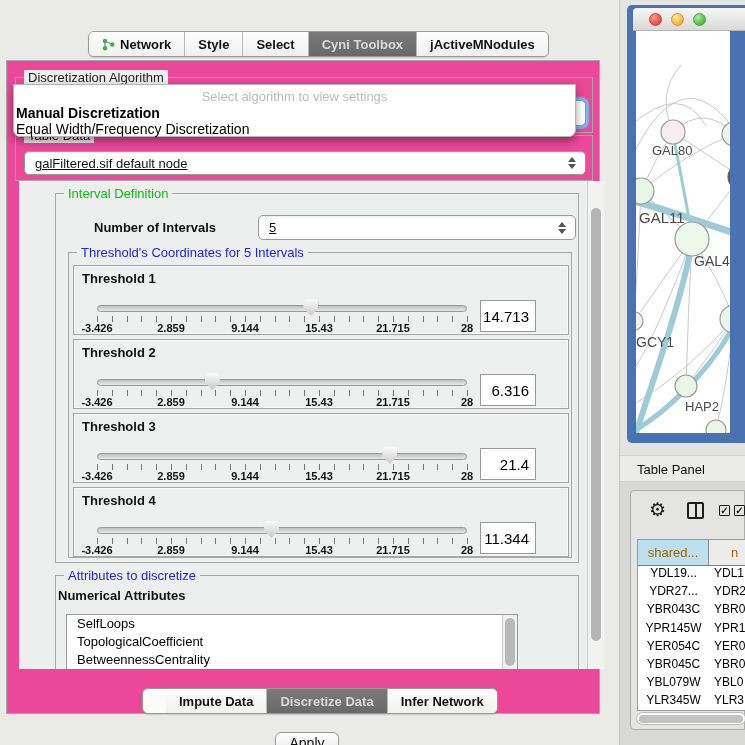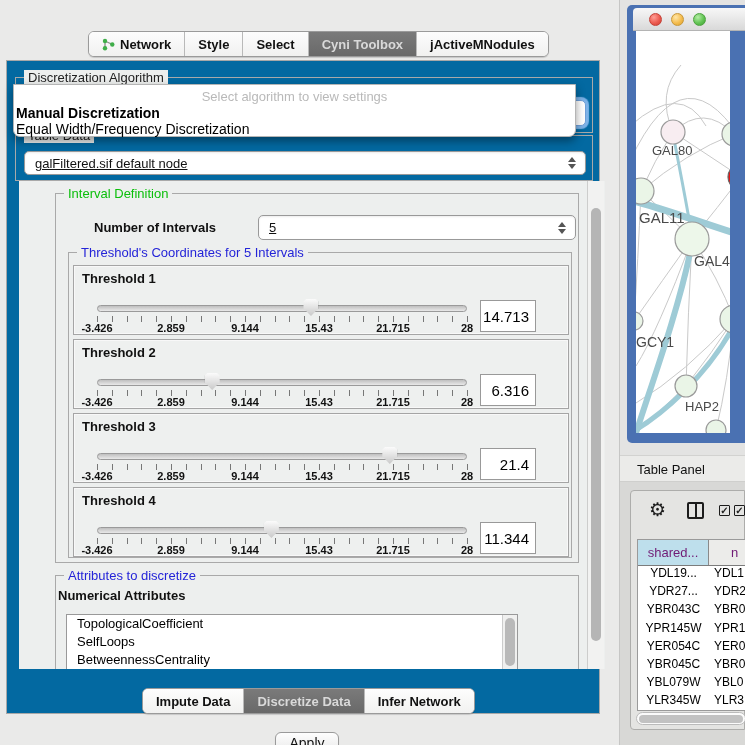--- a/index.html
+++ b/index.html
@@ -12,24 +12,24 @@
   #titlebar .title { position:absolute; left:8px; top:6px; font-size:13px; color:#111; }
   #float-btn { position:absolute; left:583px; top:9px; width:10px; height:10px; border:1.5px solid #222; background:transparent; }
   #close-btn { position:absolute; left:598px; top:5px; font-size:13px; font-weight:bold; color:#111; }
 
   
   .tabgroup { position:absolute; display:flex; border:1px solid #9a9a9a; border-radius:6px; overflow:hidden; background:#fbfbfa; box-shadow:0 1px 1px rgba(0,0,0,.15); }
   .tab { display:flex; align-items:center; gap:5px; padding:0 13px; height:24px; font-size:13px; font-weight:bold; color:#111; background:linear-gradient(#fdfdfd,#f1f1f0); border-right:1px solid #b9b9b9; white-space:nowrap; }
   .tab:last-child { border-right:none; }
   .tab.selected { background:linear-gradient(#7a7a7a,#696969); color:#d9d9d9; }
   #top-tabs { left:88px; top:31px; }
-  #bottom-tabs { left:142px; top:688px; z-index:8; }
-
-  
-  #main-panel { position:absolute; left:6px; top:60px; width:594px; height:654px; border:1px solid #a8a8a8; background:#0369a1; }
+  #bottom-tabs { left:142px; top:688px; z-index:8;padding-left:23px; }
+
+  
+  #main-panel { position:absolute; left:6px; top:60px; width:594px; height:654px; border:1px solid #a8a8a8; background:#ec4899; }
 
   .groupbox { position:absolute; border:1px solid #a9a9a9; }
   .grouptitle { position:absolute; top:-8px; left:8px; background:#edefee; padding:0 4px; font-size:13px; color:#222; white-space:nowrap; }
   .grouptitle.green { color:#0bbf0b; }
   .grouptitle.blue { color:#2424d8; }
 
   .combo { position:absolute; background:#fff; border:1px solid #999; border-radius:5px; font-size:13px; color:#111; display:flex; align-items:center; padding-left:10px; box-shadow:inset 0 1px 2px rgba(0,0,0,.08);text-decoration:underline; }
   .spinners { position:absolute; right:9px; top:50%; transform:translateY(-50%); display:flex; flex-direction:column; gap:2px; align-items:center; }
   .arr-up { width:0; height:0; border-left:4px solid transparent; border-right:4px solid transparent; border-bottom:5px solid #555; }
   .arr-dn { width:0; height:0; border-left:4px solid transparent; border-right:4px solid transparent; border-top:5px solid #555; }
@@ -81,21 +81,21 @@
   #tablepanel-body { position:absolute; left:620px; top:482px; width:125px; height:263px; background:#d8d8d6; }
   #tp-inner { position:absolute; left:10px; top:8px; width:115px; height:240px; background:#e4e4e2; border:1px solid #adadab; border-radius:4px 0 0 4px; }
   #tp-toolbar { position:absolute; left:0; top:0; width:100%; height:40px; }
   #gear-ic { position:absolute; left:18px; top:7px; font-size:19px; color:#1c1c1c; }
   #split-ic { position:absolute; left:56px; top:11px; width:17px; height:17px; border:2px solid #1c1c1c; border-radius:2px; }
   #split-ic .mid { position:absolute; left:50%; top:0; width:2px; height:100%; background:#1c1c1c; transform:translateX(-50%); }
   .mini-check { position:absolute; top:14px; width:11px; height:11px; border:1.6px solid #1c1c1c; border-radius:1px; font-size:10px; font-weight:bold; color:#1c1c1c; line-height:9px; text-align:center; }
   #chk1 { left:88px; } #chk2 { left:103px; }
   #tp-table { position:absolute; left:6px; top:48px; width:109px; height:172px; background:#fff; border:1px solid #9a9a9a; border-right:none; overflow:hidden; }
   #tp-headrow { display:flex; height:26px; border-bottom:1px solid #7c7c7c; }
-  .hc { font-size:13px; color:#701a75; display:flex; align-items:center; justify-content:center; }
+  .hc { font-size:13px; color:#a16207; display:flex; align-items:center; justify-content:center; }
   .hc1 { width:71px; background:#bedfec; border-right:1px solid #8a8a8a; }
   .hc2 { flex:1; background:#ececea; justify-content:flex-start; padding-left:22px; }
   .trow { display:flex; height:18.2px; font-size:12px; color:#000; }
   .c1 { width:71px; text-align:center; }
   .c2 { flex:1; padding-left:5px; white-space:nowrap; }
   #tp-hscroll { position:absolute; left:5px; top:221px; width:110px; height:13px; background:#fbfbfb; border:1px solid #bbb; border-radius:7px; }
   #tp-hscroll .thumb { position:absolute; left:2px; top:1.5px; width:104px; height:8px; background:#c2c2c2; border-radius:5px; }
 </style>
 </head>
 <body>
@@ -239,22 +239,22 @@
             </div>
             <input class="thr-value" value="11.344" style="">
           </div>
         </div>
       </div>
 
       <div class="groupbox" style="left:36px; top:394px; width:524px; height:96px; border-bottom:none;">
         <span class="grouptitle blue">Attributes to discretize</span>
         <span style="position:absolute; left:2px; top:12px; font-size:13px; font-weight:bold; color:#111;">Numerical Attributes</span>
         <div id="attr-list">
+          <div class="item">SelfLoops</div>
           <div class="item">TopologicalCoefficient</div>
-          <div class="item">SelfLoops</div>
           <div class="item">BetweennessCentrality</div>
           <div id="attr-vscroll">
               <div class="thumb"></div>
             </div>
         </div>
       </div>
 
       <div id="pane-vscroll">
           <div class="thumb"></div>
         </div>

